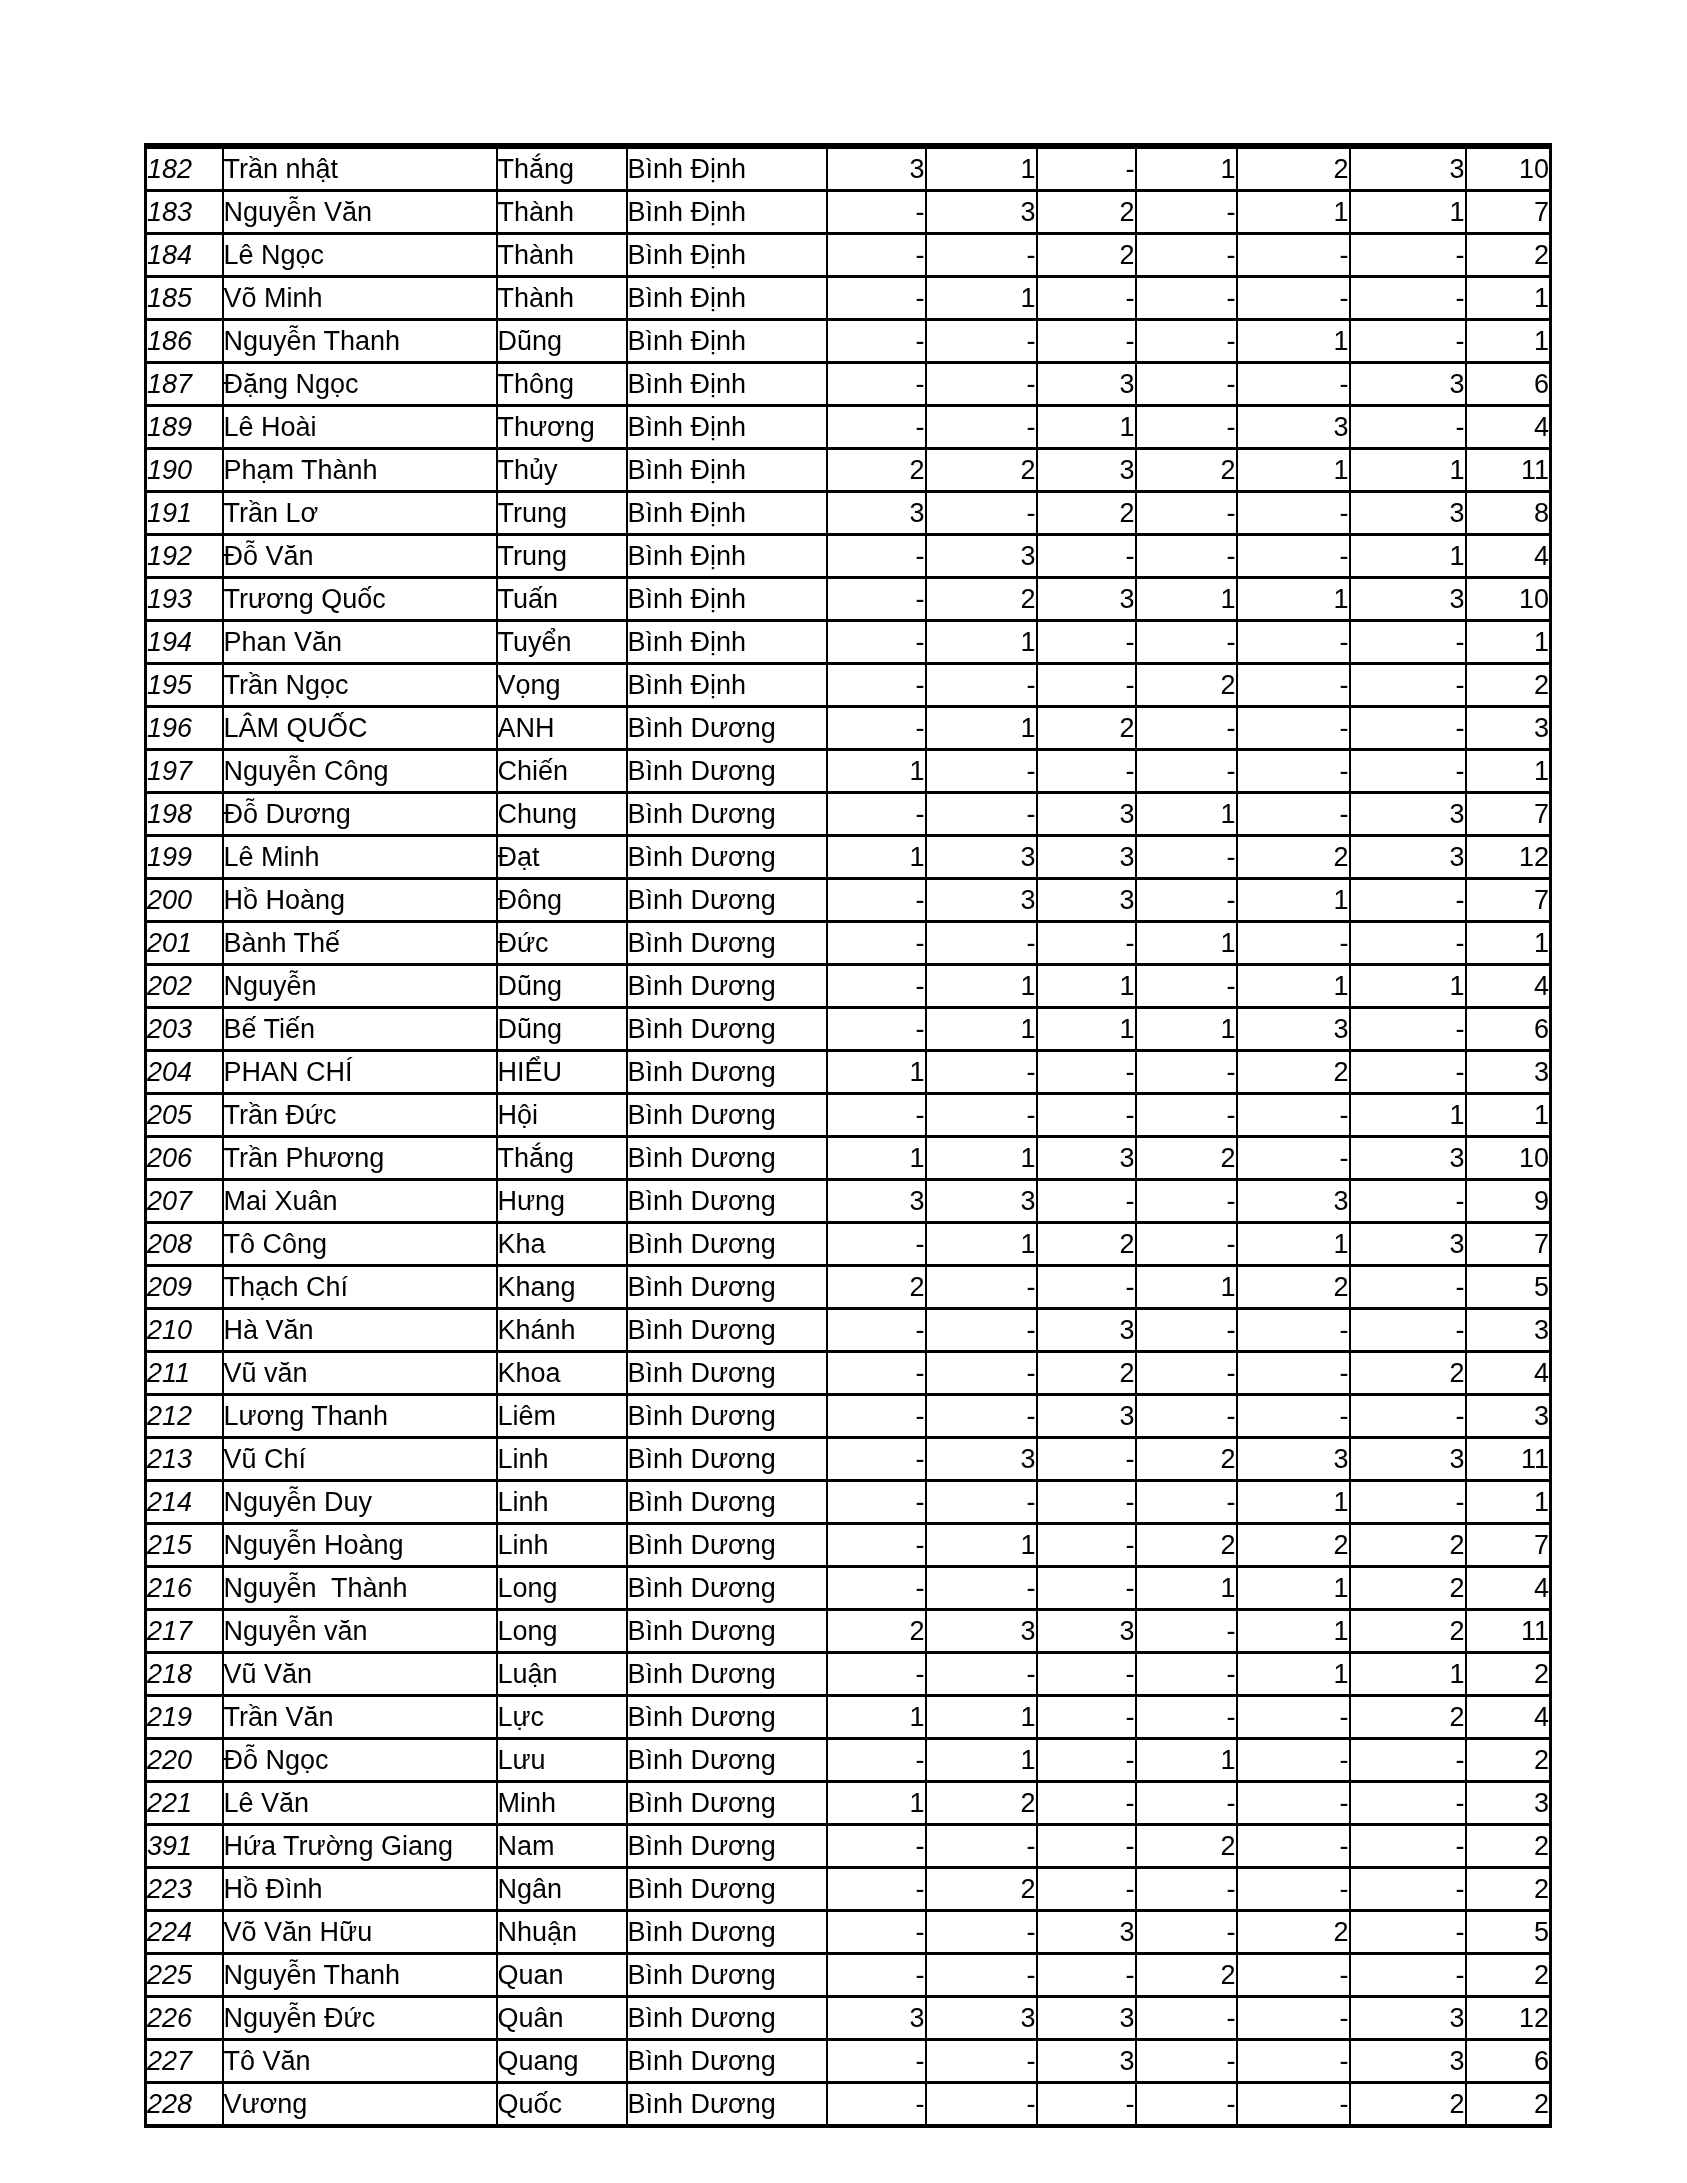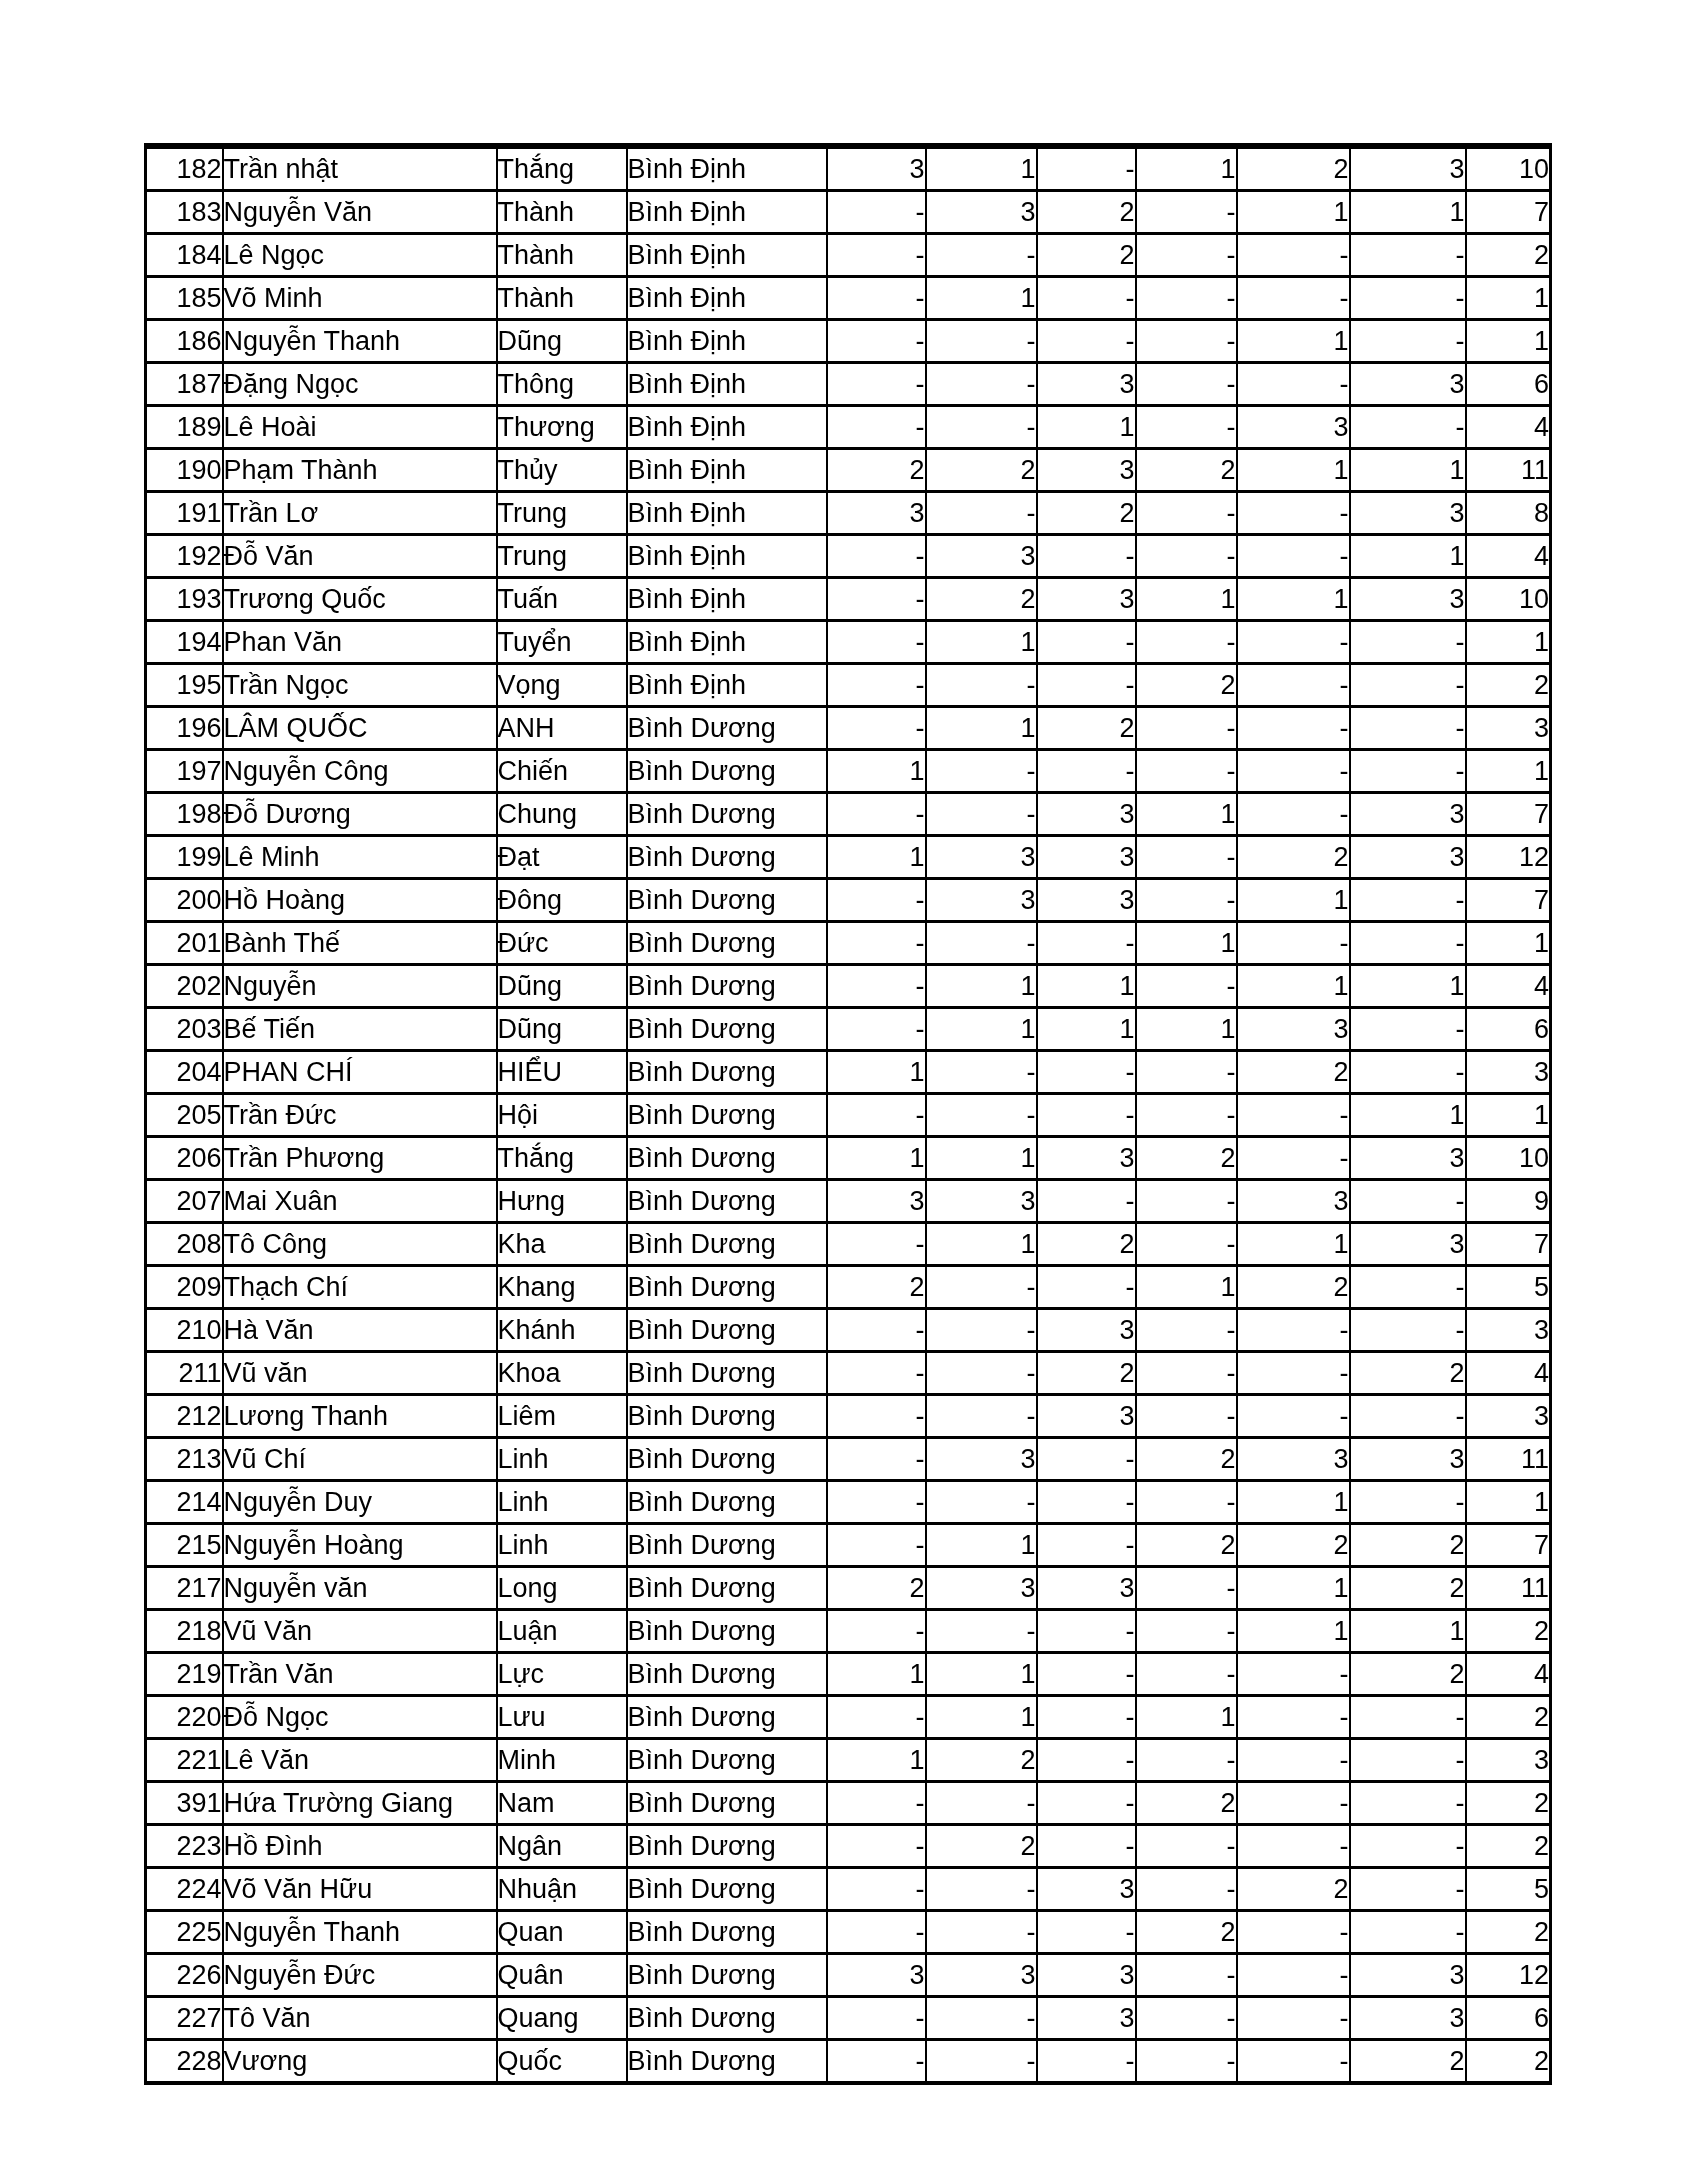--- a/index.html
+++ b/index.html
@@ -32,21 +32,21 @@
     border-bottom-width: 3.3px;
     height: 40px;
     padding: 0;
     font-size: 27px;
     line-height: 38px;
     color: #000;
     overflow: hidden;
     white-space: pre;
   }
   
-  td.c0 { text-align: right; }
+  td.c0 { text-align: left; font-style: italic; }
   td.c1, td.c2, td.c3 { text-align: left; padding-left: 8px; }
   td.c4, td.c5, td.c6, td.c7, td.c8, td.c9, td.c10 { text-align: right; padding-right: 16px; }
   td.dash { padding-right: 37px; }
 </style>
 </head>
 <body>
 
 <div id="page">
   <table class="roster">
     <colgroup>
@@ -486,20 +486,33 @@
           <td class="c3">Bình Dương</td>
           <td class="c4 dash">-</td>
           <td class="c5">1</td>
           <td class="c6 dash">-</td>
           <td class="c7">2</td>
           <td class="c8">2</td>
           <td class="c9">2</td>
           <td class="c10">7</td>
         </tr>
         <tr>
+          <td class="c0">216</td>
+          <td class="c1">Nguyễn  Thành</td>
+          <td class="c2">Long</td>
+          <td class="c3">Bình Dương</td>
+          <td class="c4 dash">-</td>
+          <td class="c5 dash">-</td>
+          <td class="c6 dash">-</td>
+          <td class="c7">1</td>
+          <td class="c8">1</td>
+          <td class="c9">2</td>
+          <td class="c10">4</td>
+        </tr>
+        <tr>
           <td class="c0">217</td>
           <td class="c1">Nguyễn văn</td>
           <td class="c2">Long</td>
           <td class="c3">Bình Dương</td>
           <td class="c4">2</td>
           <td class="c5">3</td>
           <td class="c6">3</td>
           <td class="c7 dash">-</td>
           <td class="c8">1</td>
           <td class="c9">2</td>

